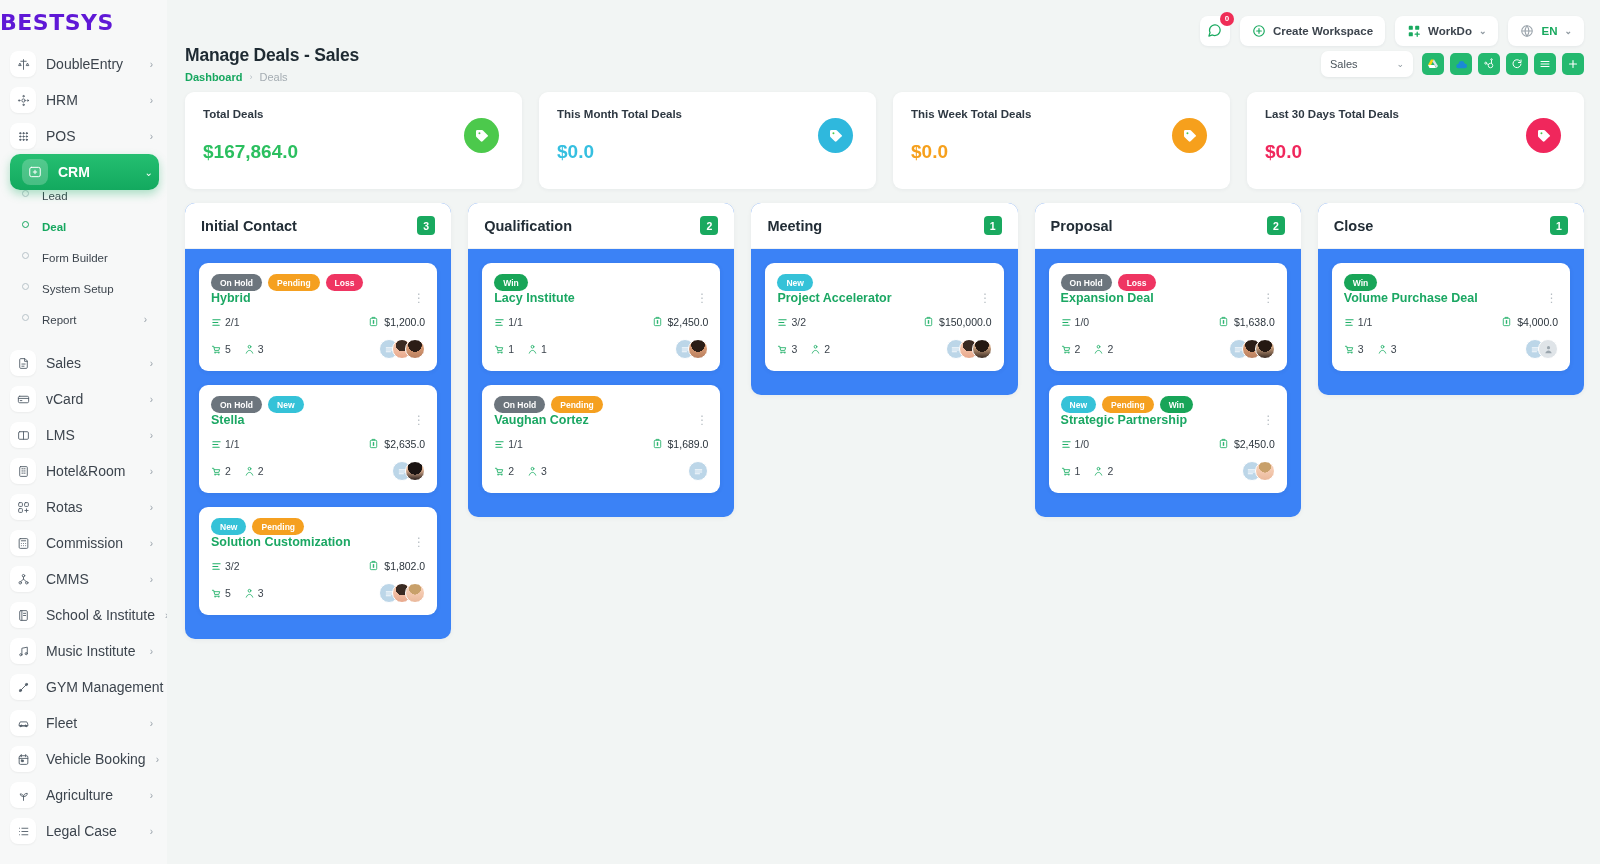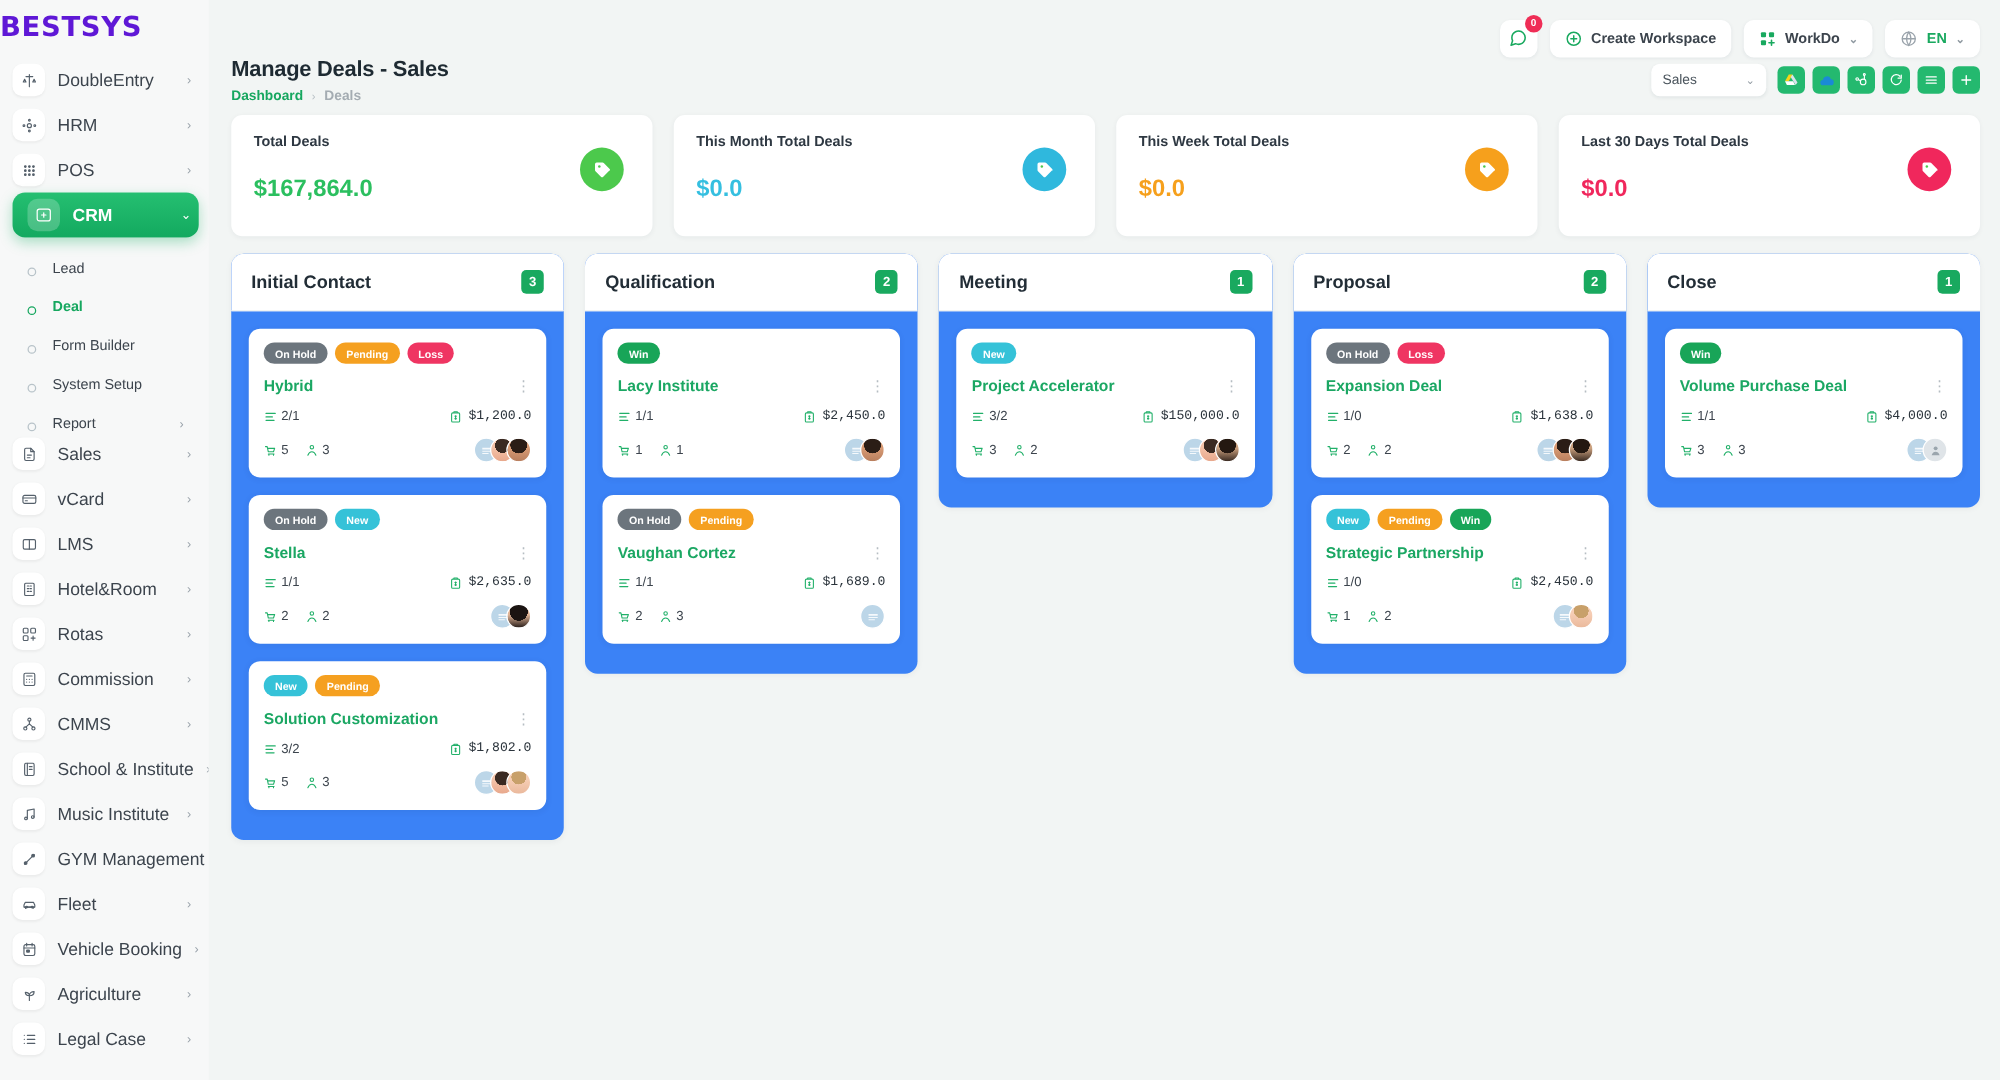--- a/index.html
+++ b/index.html
@@ -45,21 +45,21 @@
     background: #1cb66b;
     background: linear-gradient(180deg,#25bf71,#13a95f);
     box-shadow: 0 4px 10px rgba(25,175,100,.35);
     padding-left: 12px;
   }
   .nav-item.active .nav-lbl { color: #fff; font-weight: 700; }
   .nav-item.active .nav-arrow { color: #fff; }
   .nav-item.active .nav-ico { background: rgba(255,255,255,.22); color:#fff; box-shadow:none; }
 
   .sub-item {
-    height: 31px; margin-left: 10px; display:flex; align-items:flex-end; gap: 13px;
+    height: 31px; margin-left: 10px; display:flex; align-items:flex-start; gap: 13px;
     padding-left: 12px; cursor: pointer;
   }
   .sub-item .dot {
     width: 7px; height: 7px; border-radius: 50%;
     border: 1.4px solid #b8c3c9;
   }
   .sub-item .sub-lbl { font-size: 11.5px; color: #3c444d; font-weight: 500; }
   .sub-item.current .sub-lbl { color: #16a75f; font-weight: 700; }
   .sub-item.current .dot { border-color: #16a75f; }
   .sub-item .sub-arrow { margin-left:auto; font-size: 10px; color:#9aa3ab; padding-right: 20px;}
@@ -92,21 +92,21 @@
 
   
   #headrow {
     display: flex; align-items: flex-start; justify-content: space-between;
     padding: 0 16px 0 18px; margin-top: -16px;
   }
   #page-title { font-size: 17.5px; font-weight: 700; color: #1e2a32; letter-spacing: -.2px; }
   #breadcrumb { margin-top: 5px; font-size: 11px; display: flex; align-items:center; gap: 7px; }
   #breadcrumb .bc-link { color: #16a75f; font-weight: 600; cursor:pointer; }
   #breadcrumb .bc-sep { color: #b7bfc5; font-size: 9px; }
-  #breadcrumb .bc-cur { color: #a4acb2; font-weight: bold; }
+  #breadcrumb .bc-cur { color: #a4acb2; }
 
   #head-actions { display: flex; align-items: center; gap: 9px; margin-top: 6px; }
   #select-box {
     width: 92px; height: 26px; background:#fff; border-radius: 7px;
     display:flex; align-items:center; justify-content:space-between;
     padding: 0 9px; font-size: 11px; color:#4a545c; cursor: pointer;
     box-shadow: 0 1px 3px rgba(20,40,60,.07);
   }
   .grn-btn {
     width: 22px; height: 22px; border-radius: 5px; background: #24b96f;
@@ -158,29 +158,29 @@
     height: 17px; border-radius: 9px; padding: 0 9px;
     font-size: 8.5px; font-weight: 700; color: #fff;
     display:flex; align-items:center; justify-content:center;
   }
   .tag.onhold  { background: #6c757d; }
   .tag.pending { background: #f5a020; }
   .tag.loss    { background: #ef3562; }
   .tag.win     { background: #18a558; }
   .tag.new     { background: #35c2d8; }
 
-  .card-title-row { display:flex; align-items:center; justify-content:space-between; margin-top: 11px; }
+  .card-title-row { display:flex; align-items:center; justify-content:space-between; }
   .card-title { font-size: 12.5px; font-weight: 700; color: #1ba763; }
   .kebab { color: #b6bdc3; font-size: 12px; letter-spacing: .5px; cursor: pointer; line-height: 1; }
 
   .meta-row { display:flex; align-items:center; justify-content:space-between; margin-top: 11px; }
   .meta-left { display:flex; align-items:center; gap: 13px; }
   .meta-item { display:flex; align-items:center; gap: 3px; font-size: 10.5px; color: #3c444d; }
   .meta-item .mi { color: #21b069; }
-  .money { display:flex; align-items:flex-end; gap: 5px; font-size: 10.5px; color: #2b343c; font-family: Liberation Mono, monospace; }
+  .money { display:flex; align-items:flex-start; gap: 5px; font-size: 10.5px; color: #2b343c; }
   .money .mi { color: #21b069; }
 
   .avatars { display:flex; }
   .av {
     width: 20px; height: 20px; border-radius: 50%; border: 1.5px solid #fff;
     margin-left: -7px; background-size: cover; background-position: center;
     overflow: hidden; position: relative;
   }
   .av:first-child { margin-left: 0; }
   .av.ph { background: #bcd6e8; display:flex; align-items:center; justify-content:center; }

